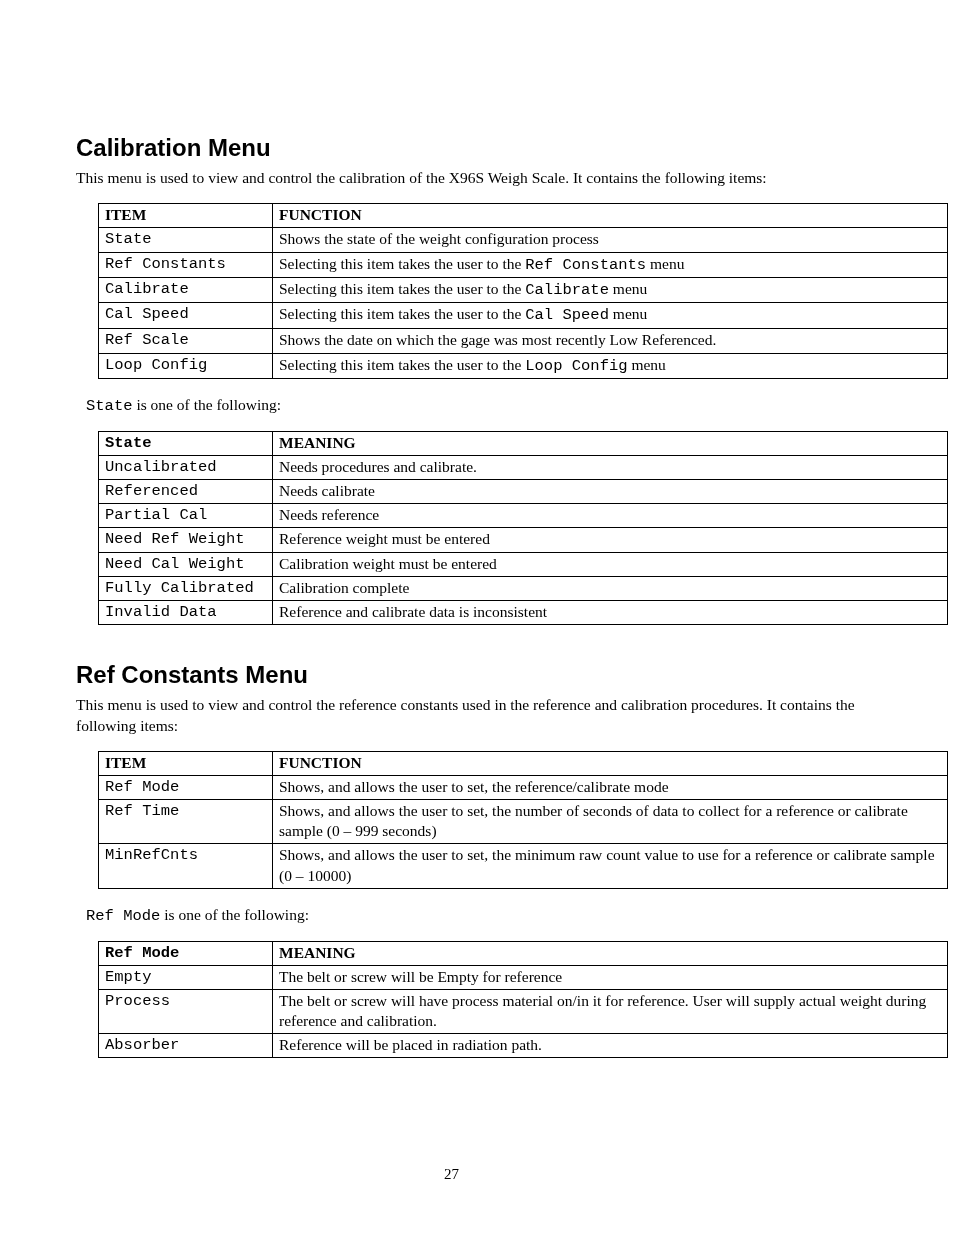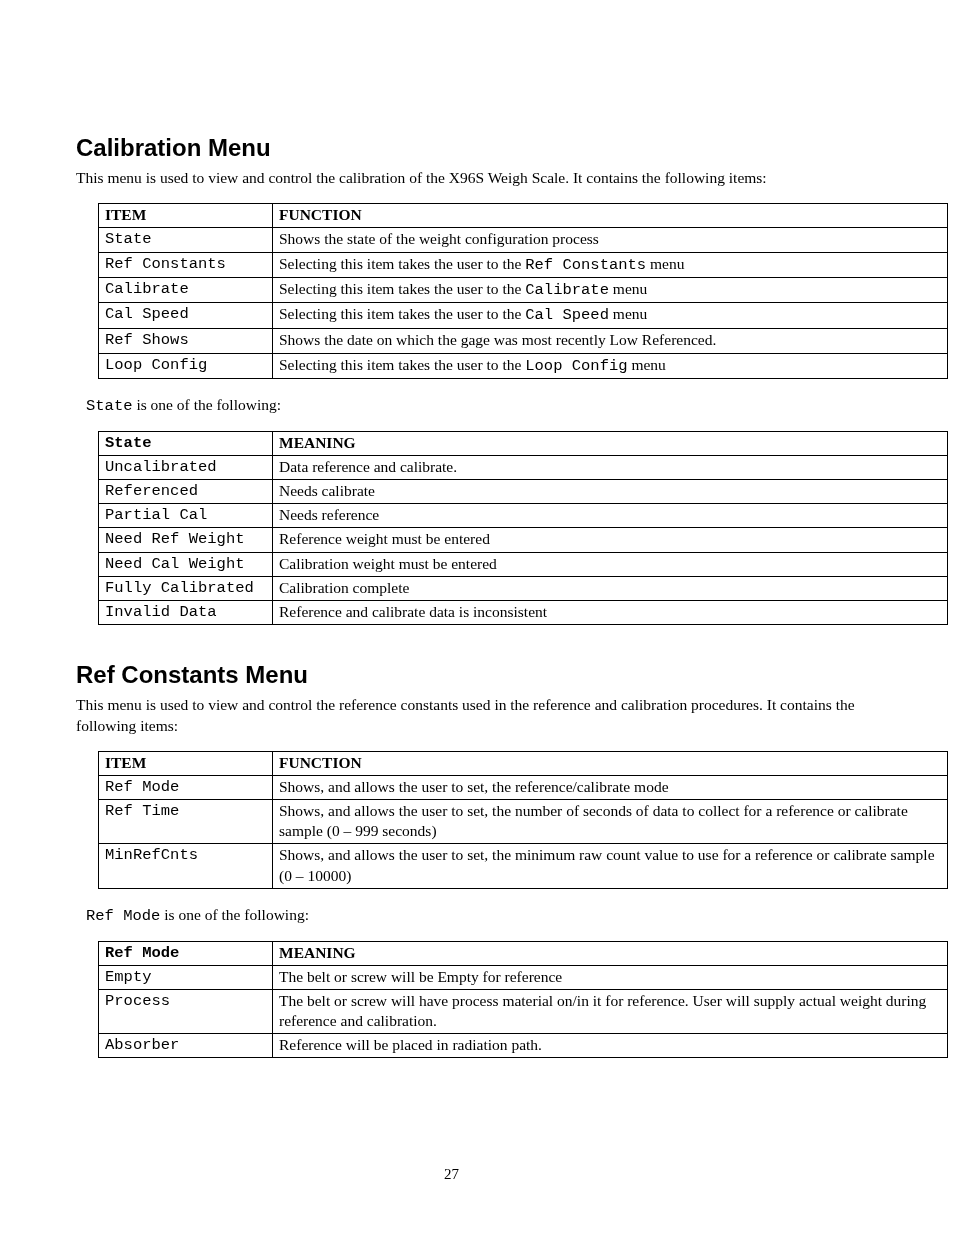--- a/index.html
+++ b/index.html
@@ -107,21 +107,21 @@
           <span>Selecting this item takes the user to the </span><span class="mono">Calibrate</span><span> menu</span>
         </td>
       </tr>
         <tr>
         <td class="mono">Cal Speed</td>
         <td>
           <span>Selecting this item takes the user to the </span><span class="mono">Cal Speed</span><span> menu</span>
         </td>
       </tr>
         <tr>
-        <td class="mono">Ref Shows</td>
+        <td class="mono">Ref Scale</td>
         <td>
           <span>Shows the date on which the gage was most recently Low Referenced.</span><span class="mono"></span><span></span>
         </td>
       </tr>
         <tr>
         <td class="mono">Loop Config</td>
         <td>
           <span>Selecting this item takes the user to the </span><span class="mono">Loop Config</span><span> menu</span>
         </td>
       </tr>
@@ -139,21 +139,21 @@
       </colgroup>
     <tbody>
         <tr>
       <th class="monohead">State</th>
       <th>MEANING</th>
     </tr>
     </tbody>
       <tbody>
         <tr>
         <td class="mono">Uncalibrated</td>
-        <td>Data reference and calibrate.</td>
+        <td>Needs procedures and calibrate.</td>
       </tr>
         <tr>
         <td class="mono">Referenced</td>
         <td>Needs calibrate</td>
       </tr>
         <tr>
         <td class="mono">Partial Cal</td>
         <td>Needs reference</td>
       </tr>
         <tr>

